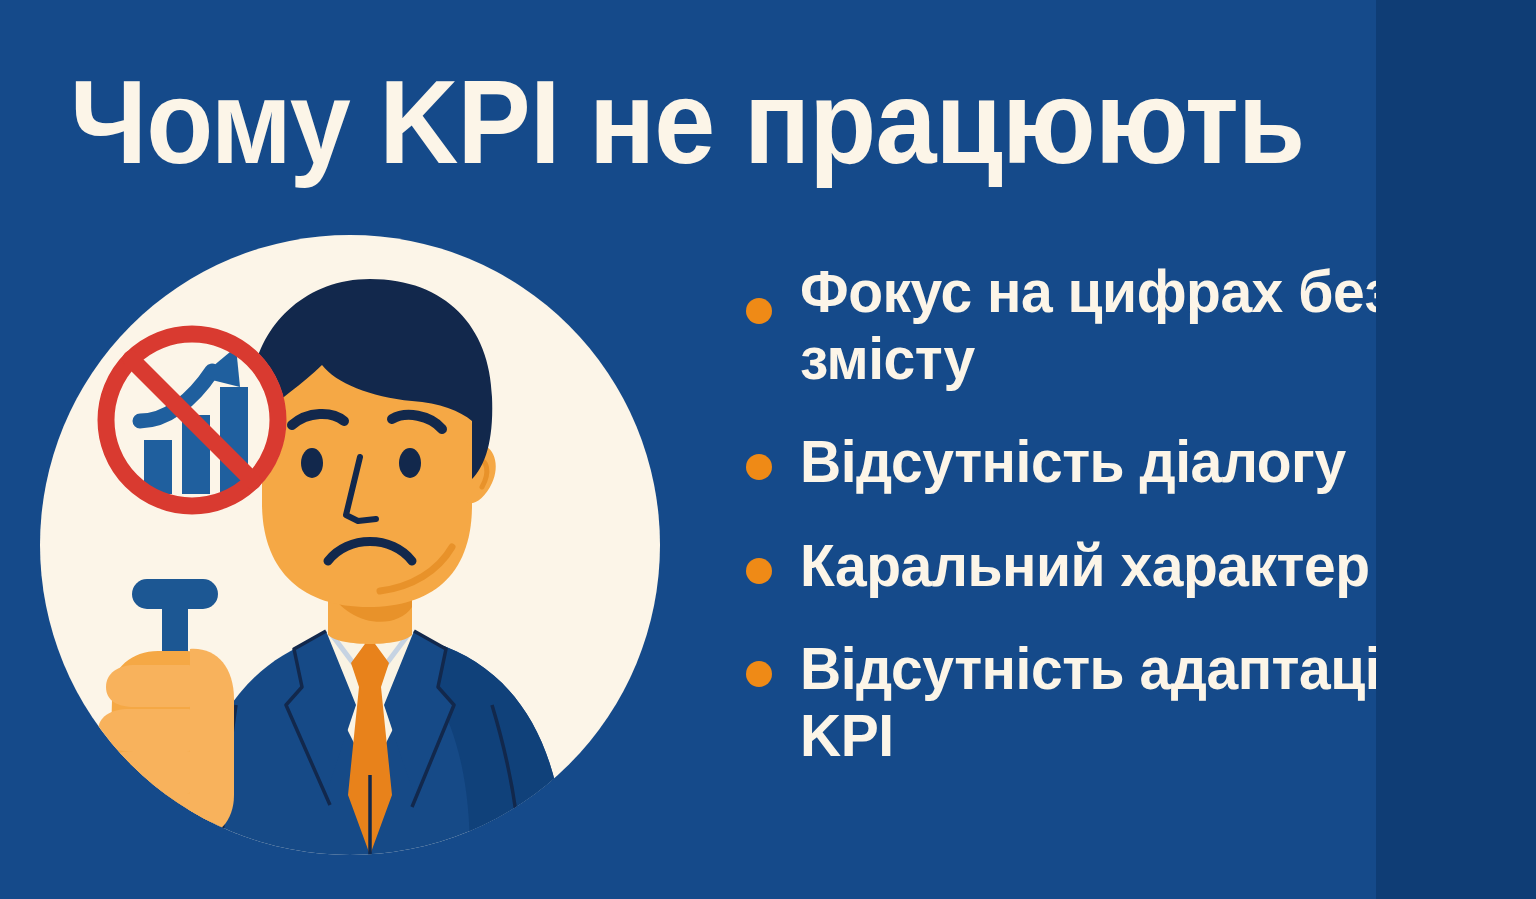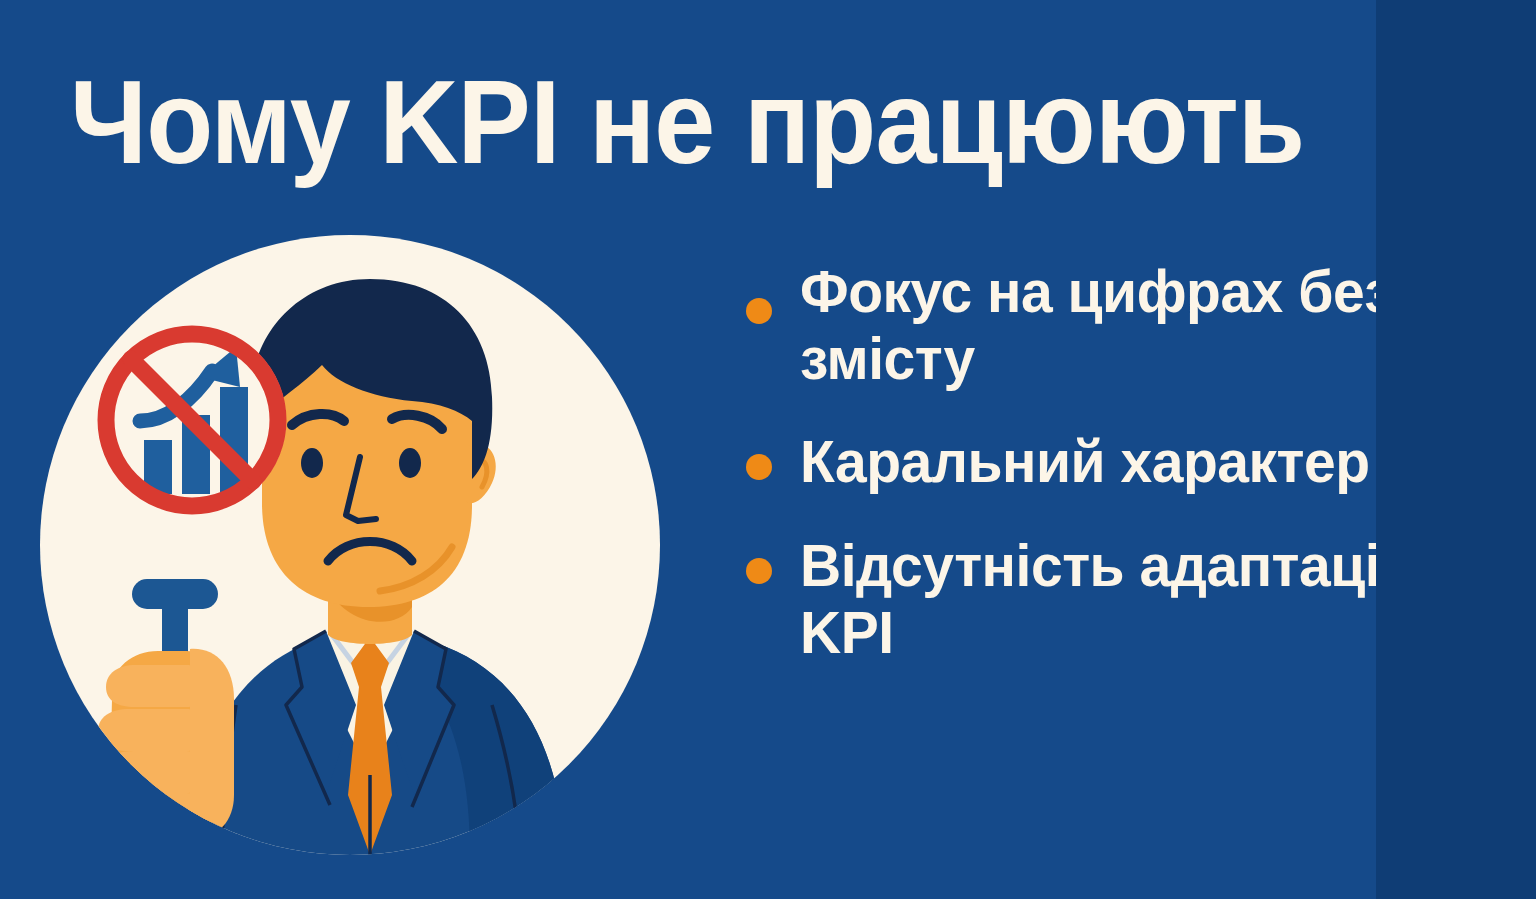--- a/index.html
+++ b/index.html
@@ -216,20 +216,24 @@
     </svg>
   </div>
 
   <div id="bullets">
 
     <div class="bullet-row row-1">
       <span class="bullet-dot"></span>
       <span class="bullet-text">Фокус на цифрах без змісту</span>
     </div>
 
+    <div class="bullet-row row-2">
+      <span class="bullet-dot"></span>
+      <span class="bullet-text">Відсутність діалогу</span>
+    </div>
 
     <div class="bullet-row row-3">
       <span class="bullet-dot"></span>
       <span class="bullet-text">Каральний характер</span>
     </div>
 
     <div class="bullet-row row-4">
       <span class="bullet-dot"></span>
       <span class="bullet-text">Відсутність адаптації до KPI</span>
     </div>

